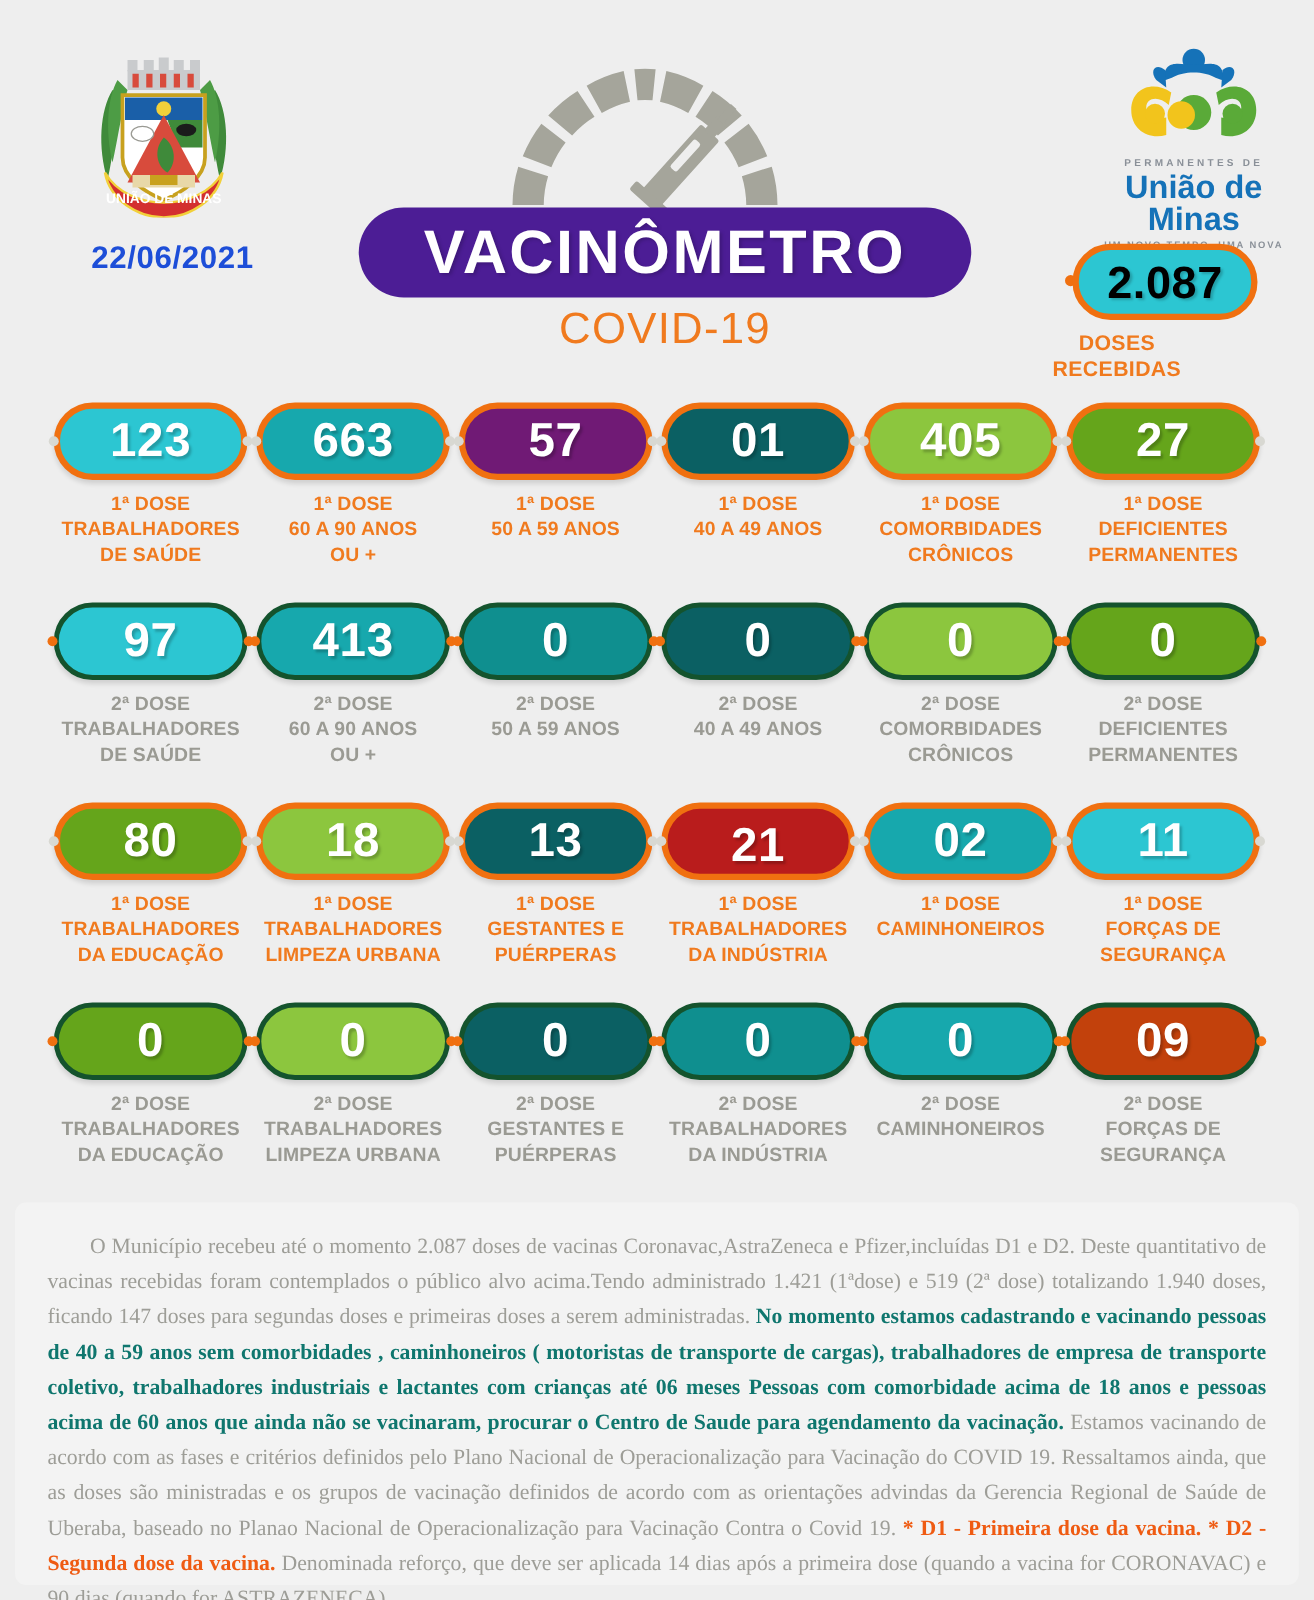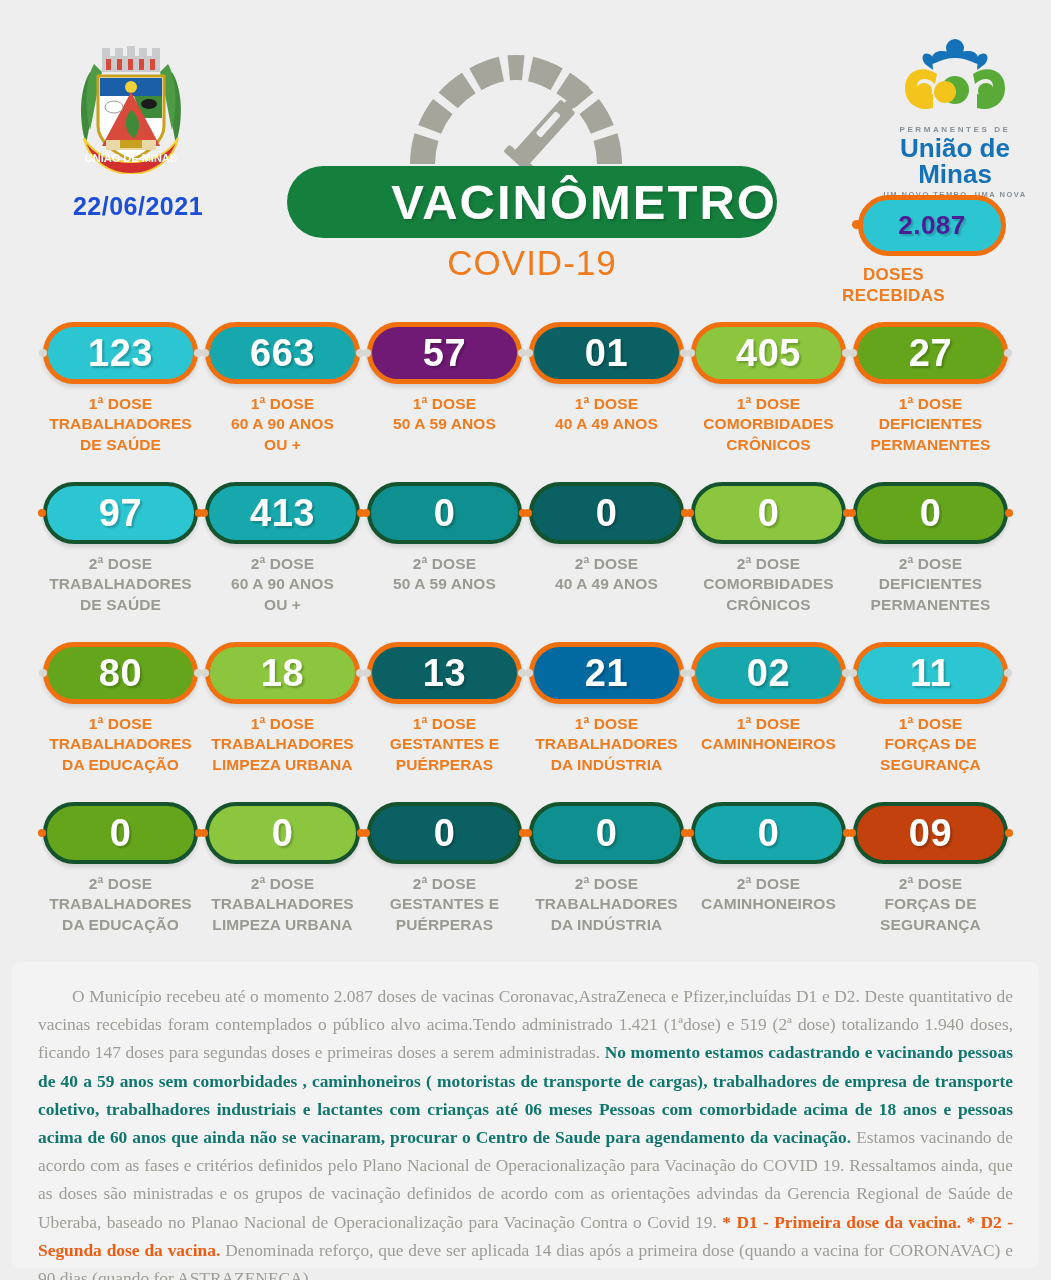--- a/index.html
+++ b/index.html
@@ -48,25 +48,25 @@
     width: 236px;
     height: 140px;
   }
 
   .title-pill {
     position: absolute;
     left: 287px;
     top: 166px;
     width: 490px;
     height: 72px;
-    background: #15803d;
+    background: #4c1d95;
     border-radius: 36px;
     display: flex;
     align-items: center;
-    justify-content: flex-end;
+    justify-content: center;
   }
   .title-pill span {
     color: #ffffff;
     font-size: 49px;
     font-weight: bold;
     letter-spacing: 2px;
     text-shadow: 2px 2px 3px rgba(0,0,0,0.18);
   }
 
   .subtitle {
@@ -111,21 +111,21 @@
     left: 858px;
     top: 195px;
     width: 148px;
     height: 61px;
     background: #2cc6d2;
     border: 5px solid #f07010;
     border-radius: 31px;
     display: flex; align-items: center; justify-content: center;
   }
   .total-pill span {
-    color: #4c1d95; font-size: 26px; font-weight: bold;
+    color: #000000; font-size: 36px; font-weight: bold;
     letter-spacing: 0.5px;
     text-shadow: 2px 2px 2px rgba(0,0,0,0.2);
   }
   .total-dot {
     position: absolute; left: 852px; top: 220px;
     width: 9px; height: 9px; border-radius: 50%;
     background: #f07010;
   }
   .total-label {
     position: absolute; left: 801px; top: 264px;
@@ -522,21 +522,21 @@
           <span class="value">13</span>
           <span class="dot right graydot"></span>
         </div>
         <div class="caption orange">
           <div>1ª DOSE</div>
           <div>GESTANTES E</div>
           <div>PUÉRPERAS</div>
         </div>
       </div>
       <div class="cell">
-        <div class="pill orange" style="background: #0369a1;">
+        <div class="pill orange" style="background: #b91c1c; align-items: flex-end;">
           <span class="dot left graydot"></span>
           <span class="value">21</span>
           <span class="dot right graydot"></span>
         </div>
         <div class="caption orange">
           <div>1ª DOSE</div>
           <div>TRABALHADORES</div>
           <div>DA INDÚSTRIA</div>
         </div>
       </div>

